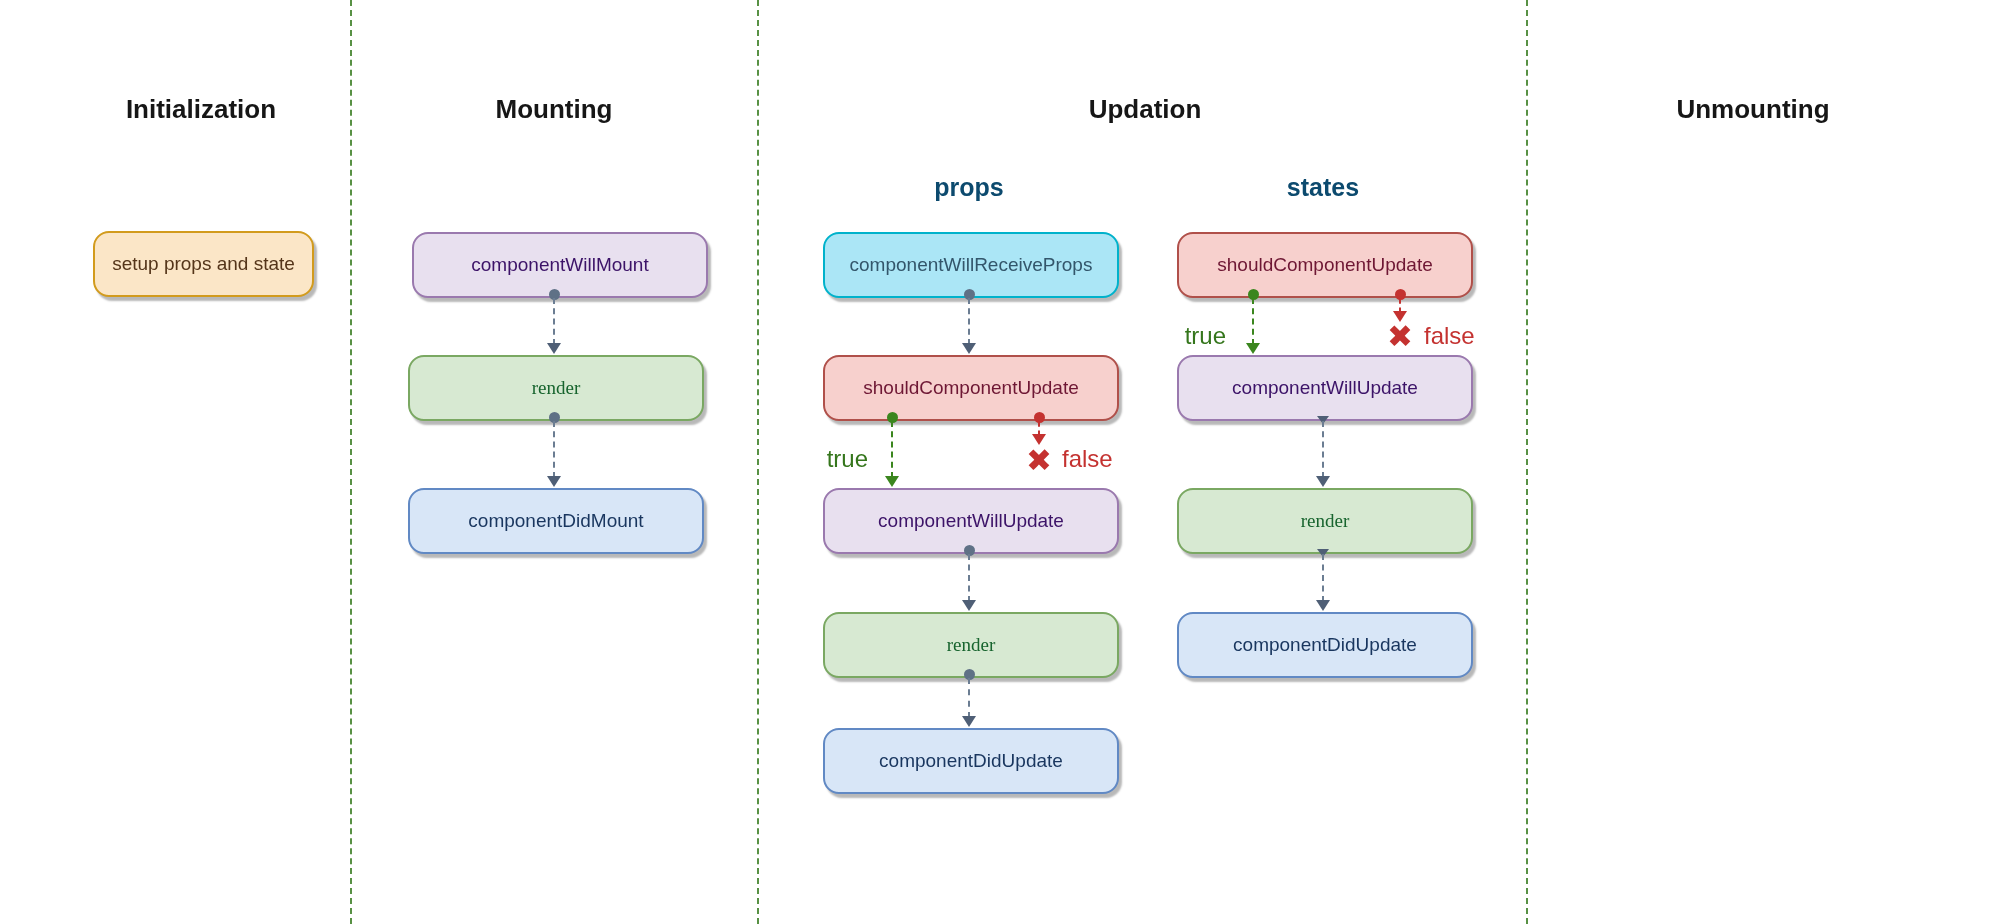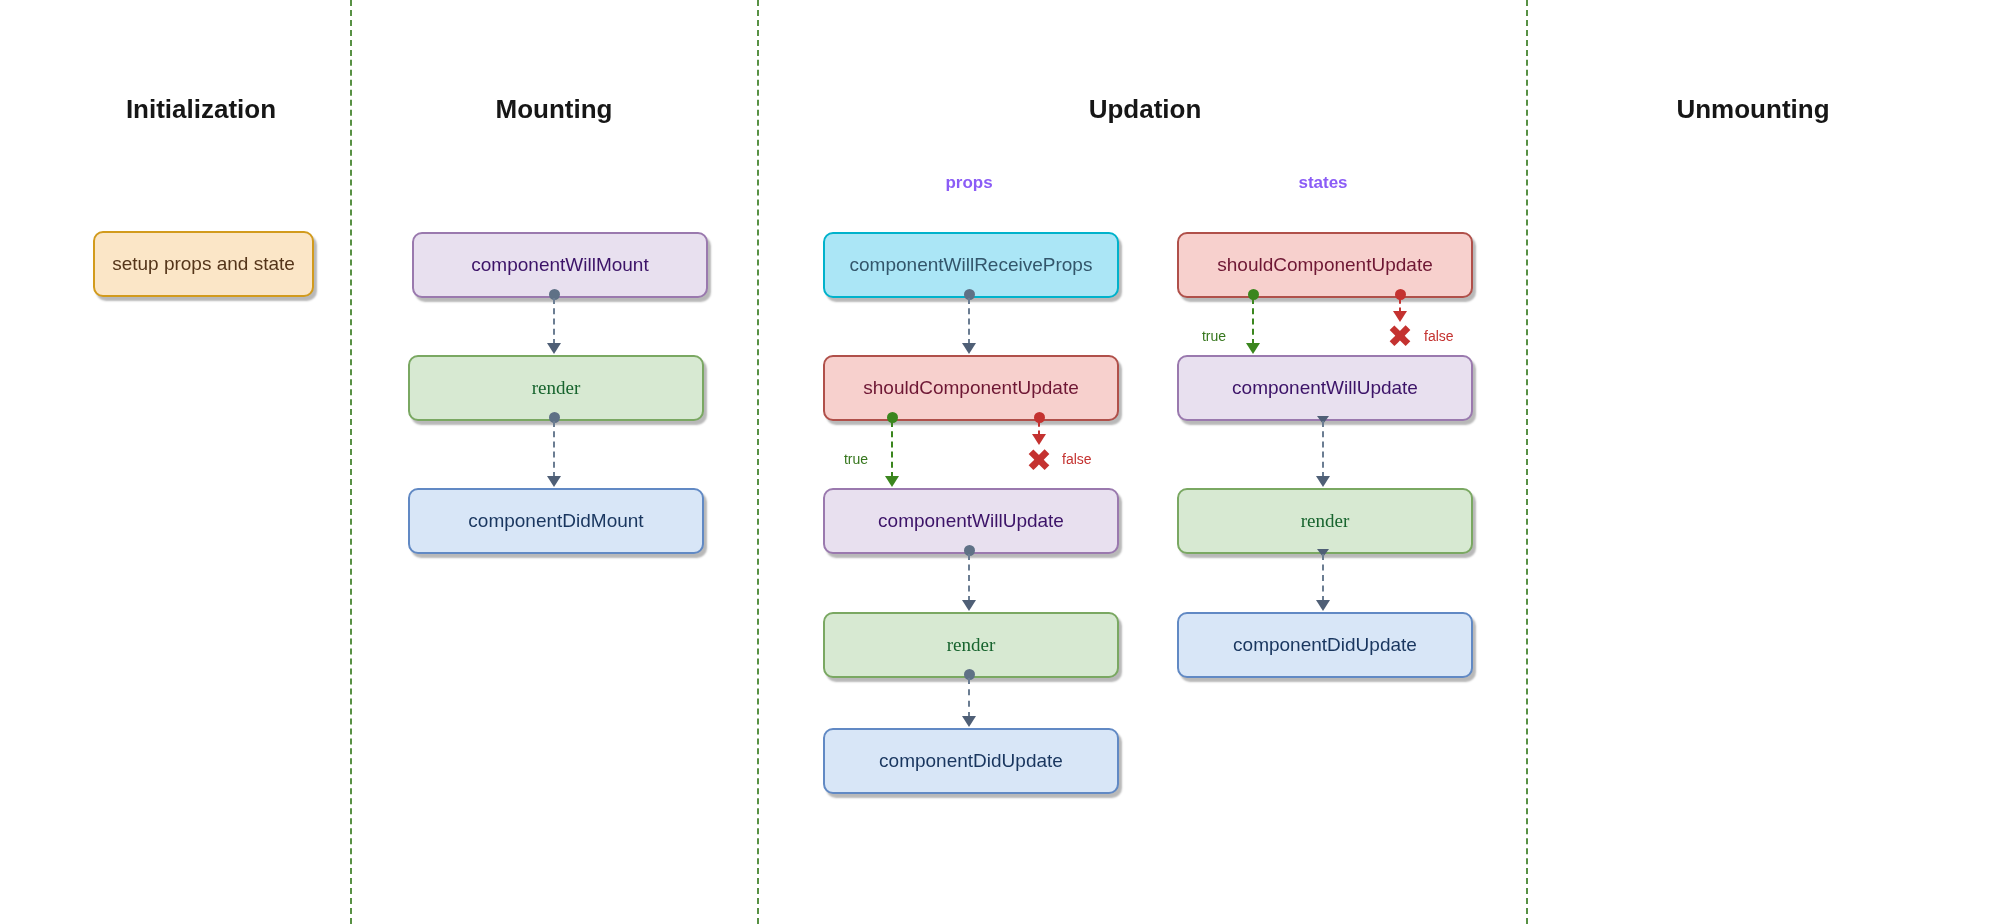--- a/index.html
+++ b/index.html
@@ -2,24 +2,24 @@
 <html><head>
 <meta charset="utf-8">
 <style>
   html,body{margin:0;padding:0;background:#ffffff;}
   body{font-family:"Liberation Sans","DejaVu Sans",sans-serif;}
   .canvas{position:relative;width:2000px;height:924px;background:#ffffff;overflow:hidden;}
 
   .divider{position:absolute;top:0;bottom:0;width:0;border-left:2px dashed #589144;}
 
   .col-heading{position:absolute;transform:translateX(-50%);font-size:26px;font-weight:600;color:#161616;white-space:nowrap;}
-  .sub-heading{position:absolute;transform:translateX(-50%);font-size:17px;font-weight:600;color:#8b5cf6;white-space:nowrap;}
+  .sub-heading{position:absolute;transform:translateX(-50%);font-size:25px;font-weight:600;color:#0c4a6e;white-space:nowrap;}
 
   .node{position:absolute;display:flex;align-items:center;justify-content:center;
-        border:2px solid;border-radius:10px;font-size:19px;font-weight:500;
+        border:2px solid;border-radius:16px;font-size:19px;font-weight:500;
         white-space:nowrap;box-shadow:3px 4px 2px rgba(0,0,0,0.28);}
   .node.orange{background:#fbe6c7;border-color:#d29b1d;color:#54351a;}
   .node.purple{background:#e8e0ef;border-color:#9a79ae;color:#3c1368;}
   .node.green {background:#d7e9d2;border-color:#7aa862;color:#17642e;font-family:Liberation Serif, serif;}
   .node.blue  {background:#d8e6f7;border-color:#6189c4;color:#19365f;}
   .node.red   {background:#f7d0cd;border-color:#b0504a;color:#6e1734;}
   .node.cyan  {background:#abe6f6;border-color:#00b2cb;color:#33566b;}
 
   .connector{position:absolute;width:14px;}
   .connector .dot{position:absolute;left:1.5px;top:-5.5px;width:11px;height:11px;border-radius:50%;background:#5f7186;}
@@ -30,21 +30,21 @@
                     border-left:7px solid transparent;border-right:7px solid transparent;border-top:11px solid #4f5f76;}
   .connector.branch-true  .dot{background:#3b861e;}
   .connector.branch-true  .line{border-color:#3b861e;}
   .connector.branch-true  .arrow{border-top-color:#3b861e;}
   .connector.branch-false .dot{background:#c43230;}
   .connector.branch-false .line{border-color:#c43230;}
   .connector.branch-false .arrow{border-top-color:#c43230;}
 
   .x-mark{position:absolute;width:40px;height:40px;line-height:40px;text-align:center;
           font-size:31px;font-weight:bold;color:#c43230;}
-  .branch-label{position:absolute;font-size:14px;font-weight:500;line-height:26px;white-space:nowrap;}
+  .branch-label{position:absolute;font-size:24px;font-weight:500;line-height:26px;white-space:nowrap;}
   .branch-label.lbl-true{color:#35761c;}
   .branch-label.lbl-false{color:#c43230;}
   .align-right{text-align:right;}
 </style>
 </head>
 <body>
 
 <div class="canvas">
 
   <div class="divider" style="left:350px"></div>

